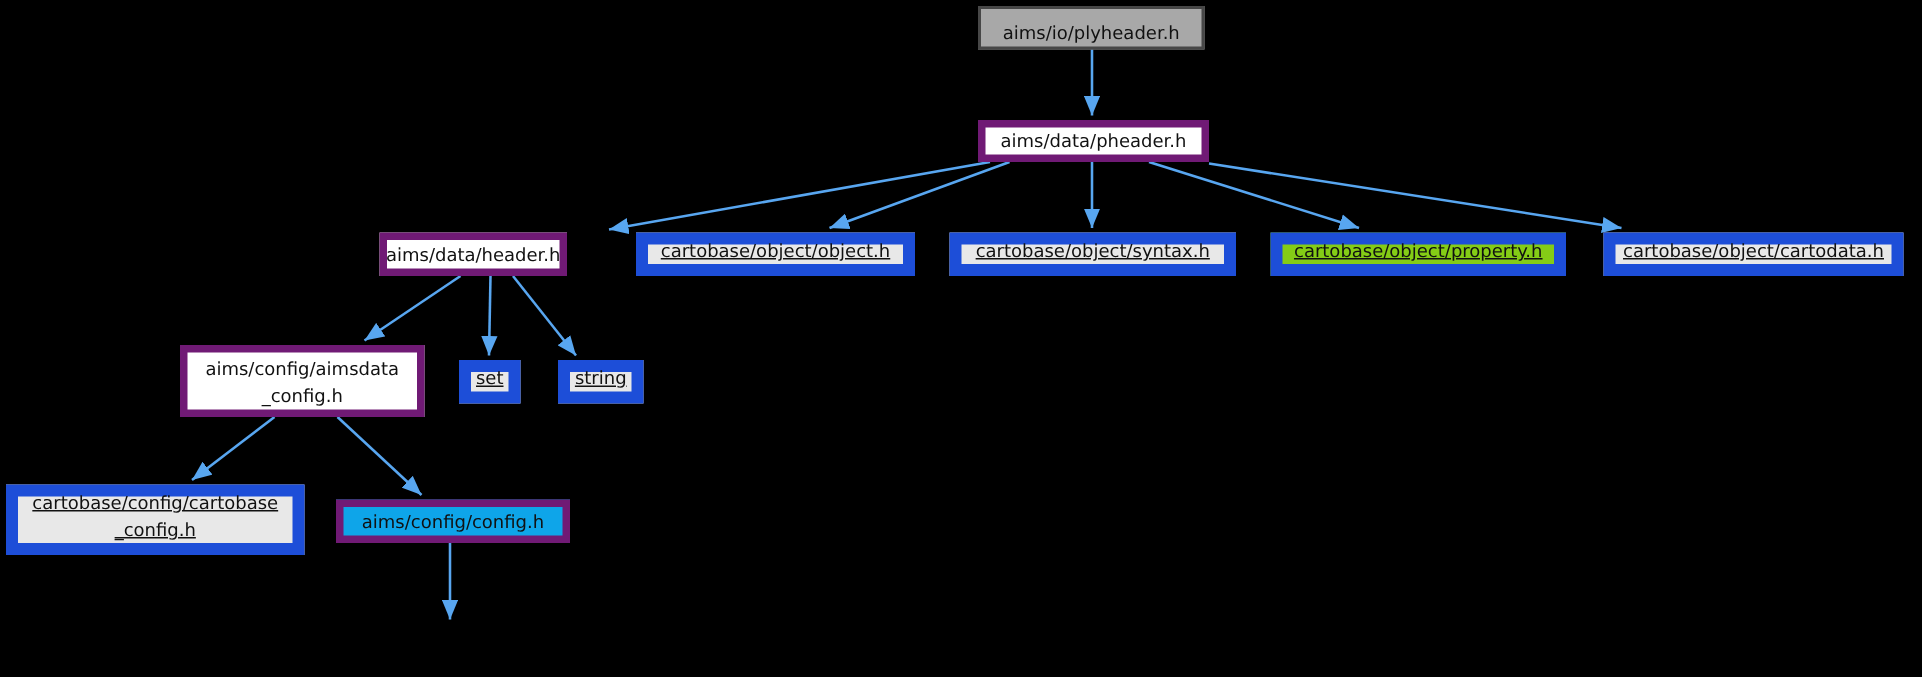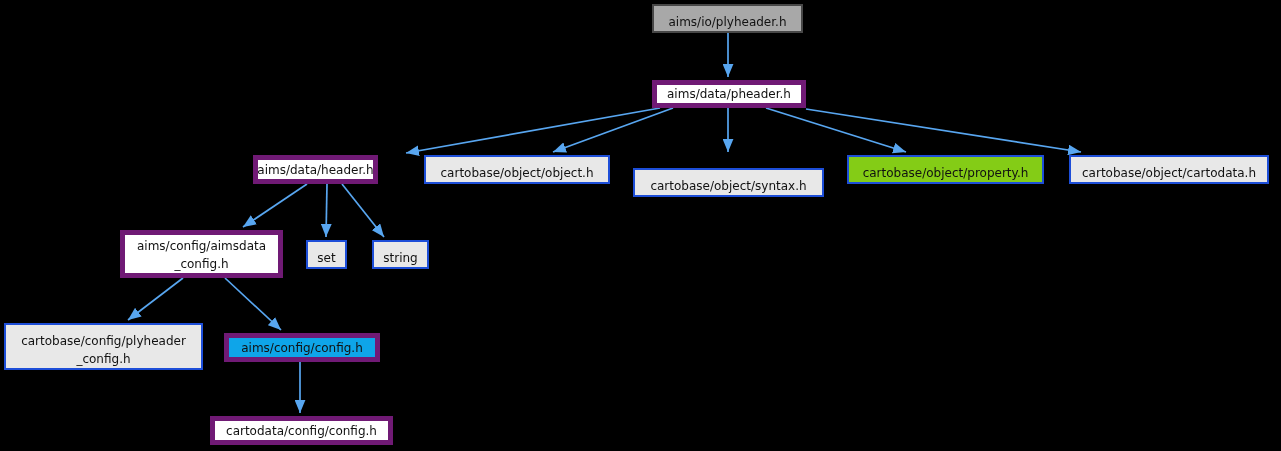--- a/index.html
+++ b/index.html
@@ -34,21 +34,21 @@
     flex-direction: column;
     align-items: center;
     justify-content: flex-end;
     font-size: 12px;
     line-height: 18px;
     text-align: center;
     white-space: nowrap;
   }
   .node--current { border: 2px solid #474747; }
   .node--doc     { border: 5px solid #701a75; cursor: pointer; }
-  .node--plain   { border: 2px solid #1d4ed8; }
+  .node--plain   { border: 8px solid #1d4ed8; text-decoration: underline; }
 </style>
 </head>
 <body>
 
 <div class="canvas">
   <svg class="edge-layer" width="1281" height="451">
     <defs>
       <marker id="arrowhead" markerUnits="userSpaceOnUse" markerWidth="13" markerHeight="11" refX="12" refY="5" orient="auto" viewBox="0 0 12 10">
         <path d="M0,0 L12,5 L0,10 Z" fill="#58a6f0"></path>
       </marker>
@@ -74,43 +74,40 @@
       </div>
       <div class="node node--doc" style="left: 652px; top: 80px; width: 154px; height: 28px; background: rgb(255, 255, 255); color: rgb(17, 17, 17);">
         <span>aims/data/pheader.h</span>
       </div>
       <div class="node node--doc" style="left: 253px; top: 155px; width: 125px; height: 29px; background: rgb(255, 255, 255); color: rgb(17, 17, 17);">
         <span>aims/data/header.h</span>
       </div>
       <div class="node node--plain" style="left: 424px; top: 155px; width: 186px; height: 29px; background: rgb(232, 232, 232); color: rgb(17, 17, 17);">
         <span>cartobase/object/object.h</span>
       </div>
-      <div class="node node--plain" style="left: 633px; top: 155px; width: 191px; height: 29px; background: rgb(232, 232, 232); color: rgb(17, 17, 17); margin-top: 13px;">
+      <div class="node node--plain" style="left: 633px; top: 155px; width: 191px; height: 29px; background: rgb(232, 232, 232); color: rgb(17, 17, 17);">
         <span>cartobase/object/syntax.h</span>
       </div>
       <div class="node node--plain" style="left: 847px; top: 155px; width: 197px; height: 29px; background: #84cc16; color: rgb(17, 17, 17);">
         <span>cartobase/object/property.h</span>
       </div>
       <div class="node node--plain" style="left: 1069px; top: 155px; width: 200px; height: 29px; background: rgb(232, 232, 232); color: rgb(17, 17, 17);">
         <span>cartobase/object/cartodata.h</span>
       </div>
       <div class="node node--doc" style="left: 120px; top: 230px; width: 163px; height: 48px; background: rgb(255, 255, 255); color: rgb(17, 17, 17);">
         <span>aims/config/aimsdata</span>
         <span>_config.h</span>
       </div>
       <div class="node node--plain" style="left: 306px; top: 240px; width: 41px; height: 29px; background: rgb(232, 232, 232); color: rgb(17, 17, 17);">
         <span>set</span>
       </div>
       <div class="node node--plain" style="left: 372px; top: 240px; width: 57px; height: 29px; background: rgb(232, 232, 232); color: rgb(17, 17, 17);">
         <span>string</span>
       </div>
       <div class="node node--plain" style="left: 4px; top: 323px; width: 199px; height: 47px; background: rgb(232, 232, 232); color: rgb(17, 17, 17);">
-        <span>cartobase/config/plyheader</span>
+        <span>cartobase/config/cartobase</span>
         <span>_config.h</span>
       </div>
       <div class="node node--doc" style="left: 224px; top: 333px; width: 156px; height: 29px; background: #0ea5e9; color: rgb(17, 17, 17);">
         <span>aims/config/config.h</span>
       </div>
-      <div class="node node--doc" style="left: 210px; top: 416px; width: 183px; height: 29px; background: rgb(255, 255, 255); color: rgb(17, 17, 17);">
-        <span>cartodata/config/config.h</span>
-      </div>
     </div>
 </div>
 
 </body></html>

